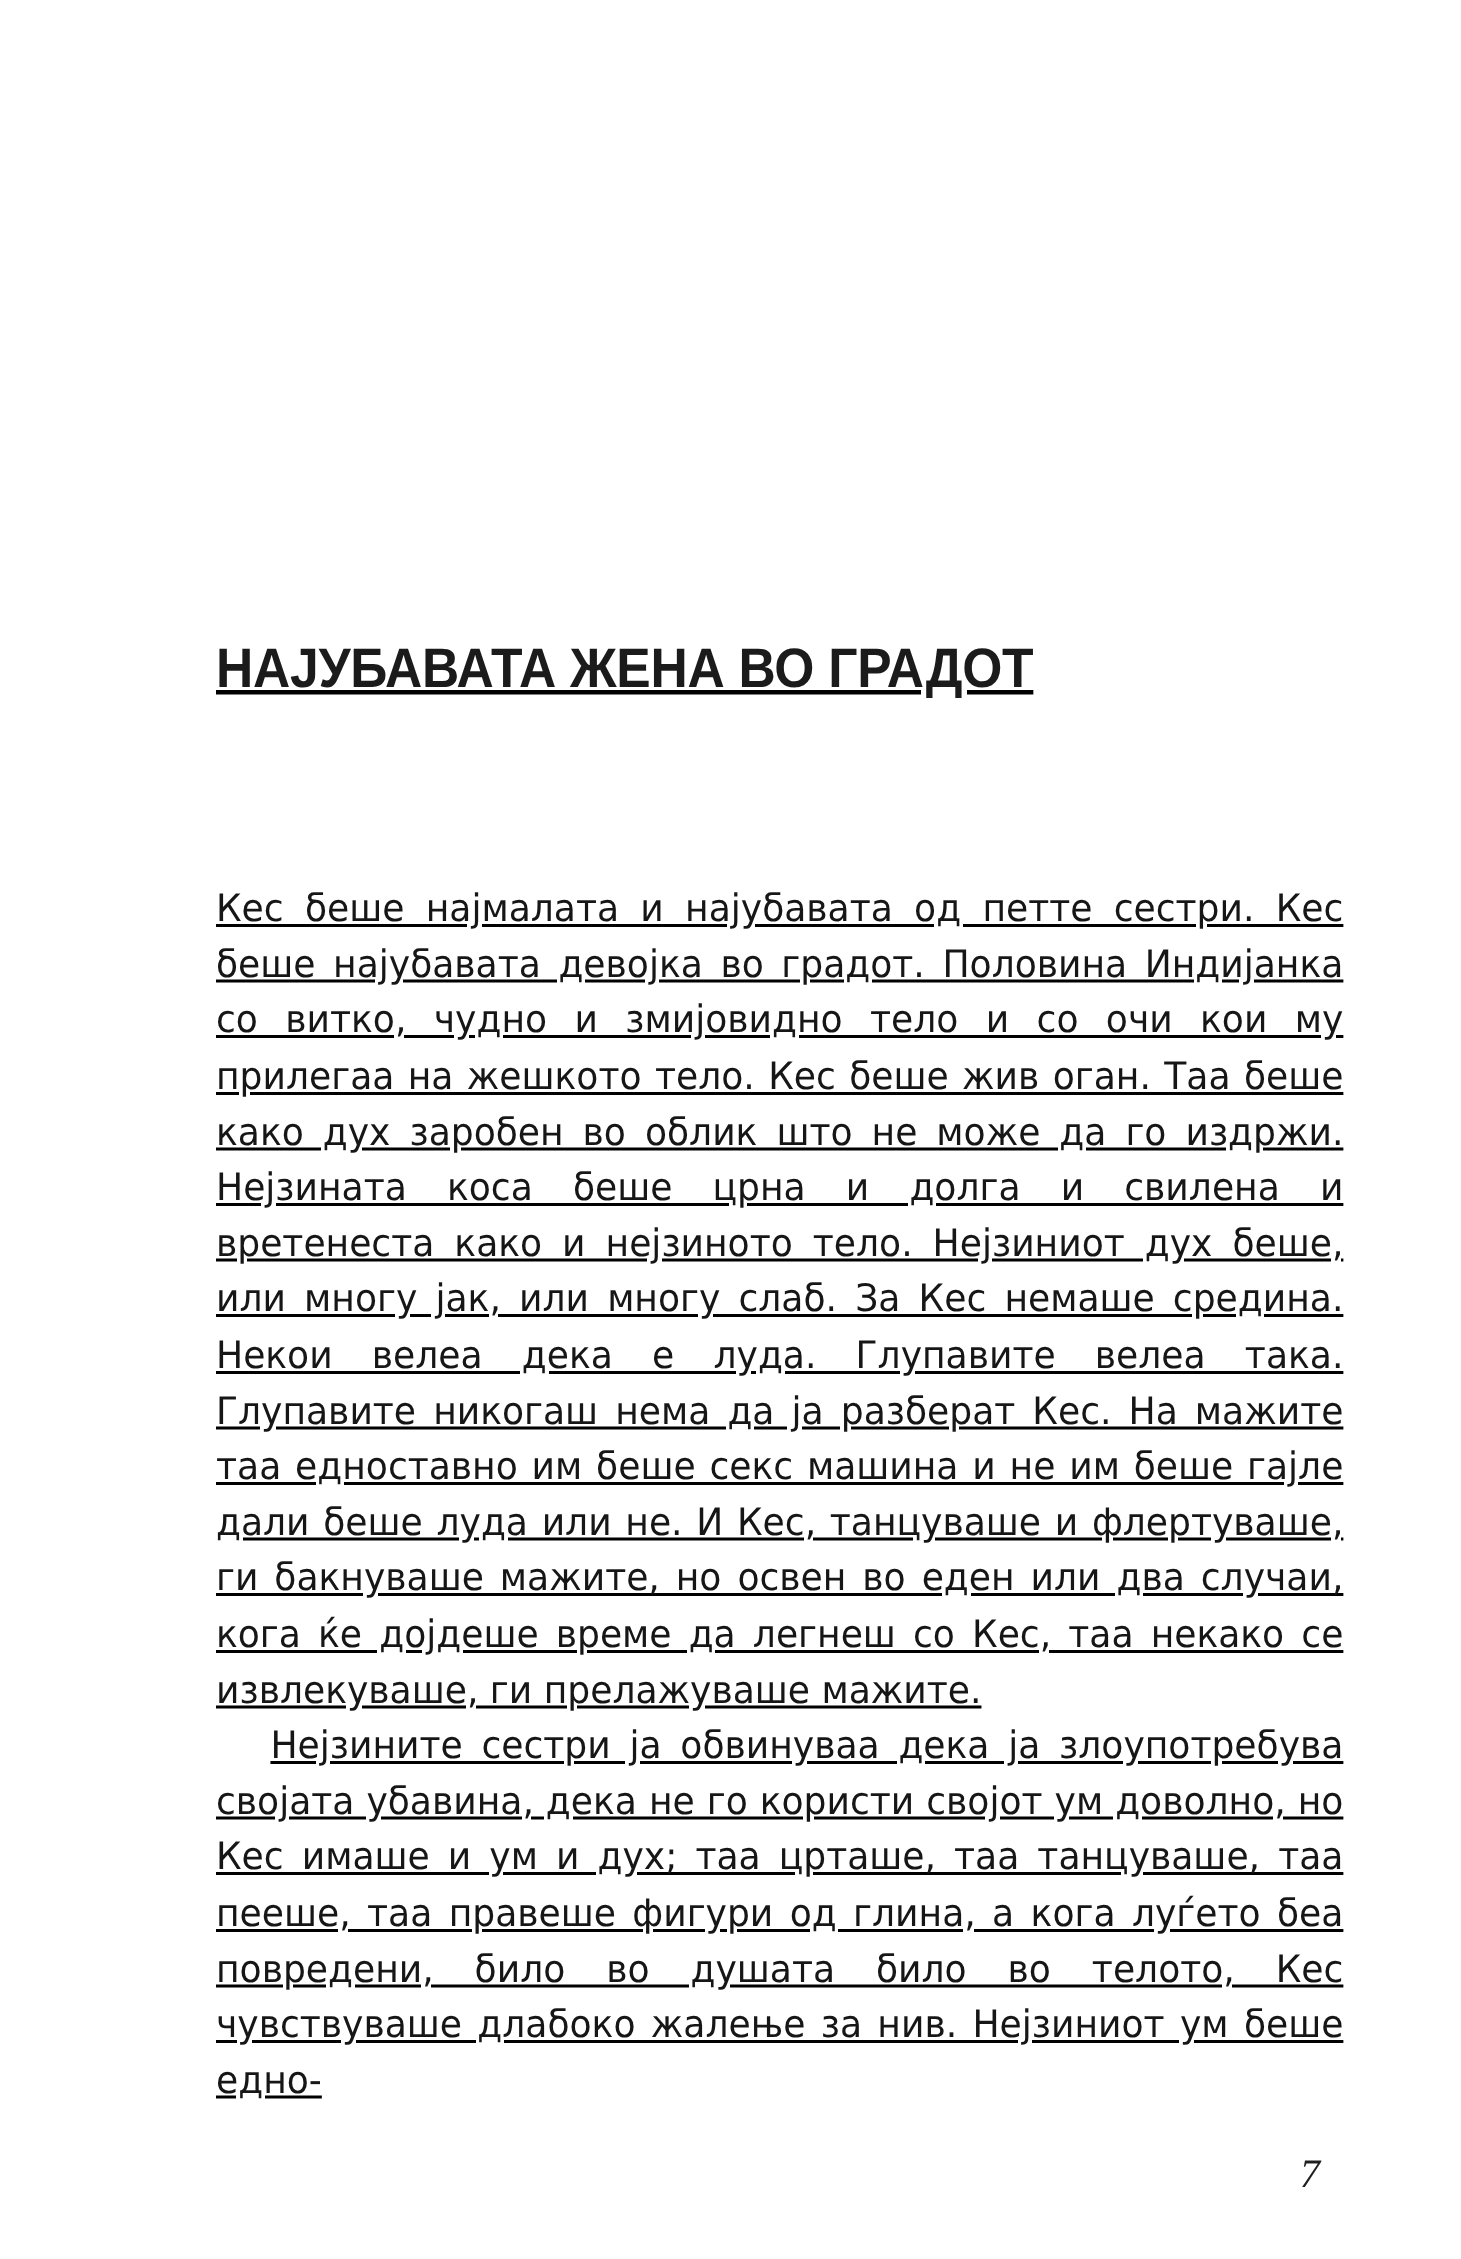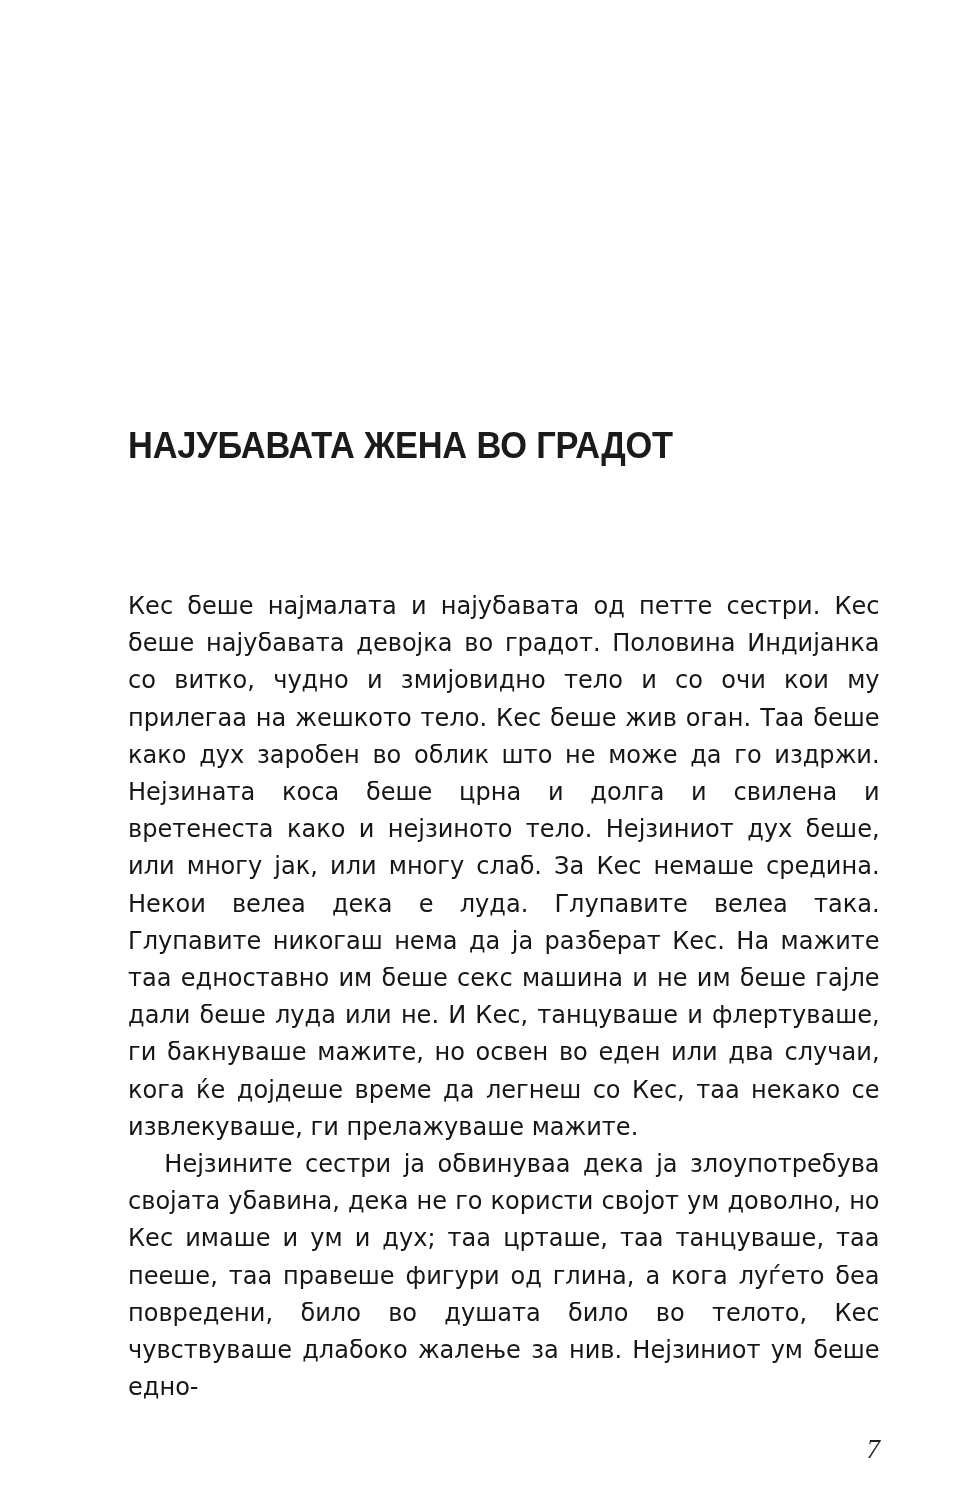--- a/index.html
+++ b/index.html
@@ -14,23 +14,24 @@
     width: 974px;
     height: 1506px;
     background: #ffffff;
     overflow: hidden;
     box-sizing: border-box;
   }
 
   
   .content {
     position: absolute;
-    left: 128px;
+    left: 144px;
     top: 424px;
     width: 752px;
+    text-decoration: underline;
   }
 
   .chapter-title {
     font-family: "Liberation Sans", "DejaVu Sans", sans-serif;
     font-weight: 700;
     font-size: 37px;
     line-height: 44px;
     letter-spacing: -0.2px;
     color: #1b1b1b;
     margin: 0;

